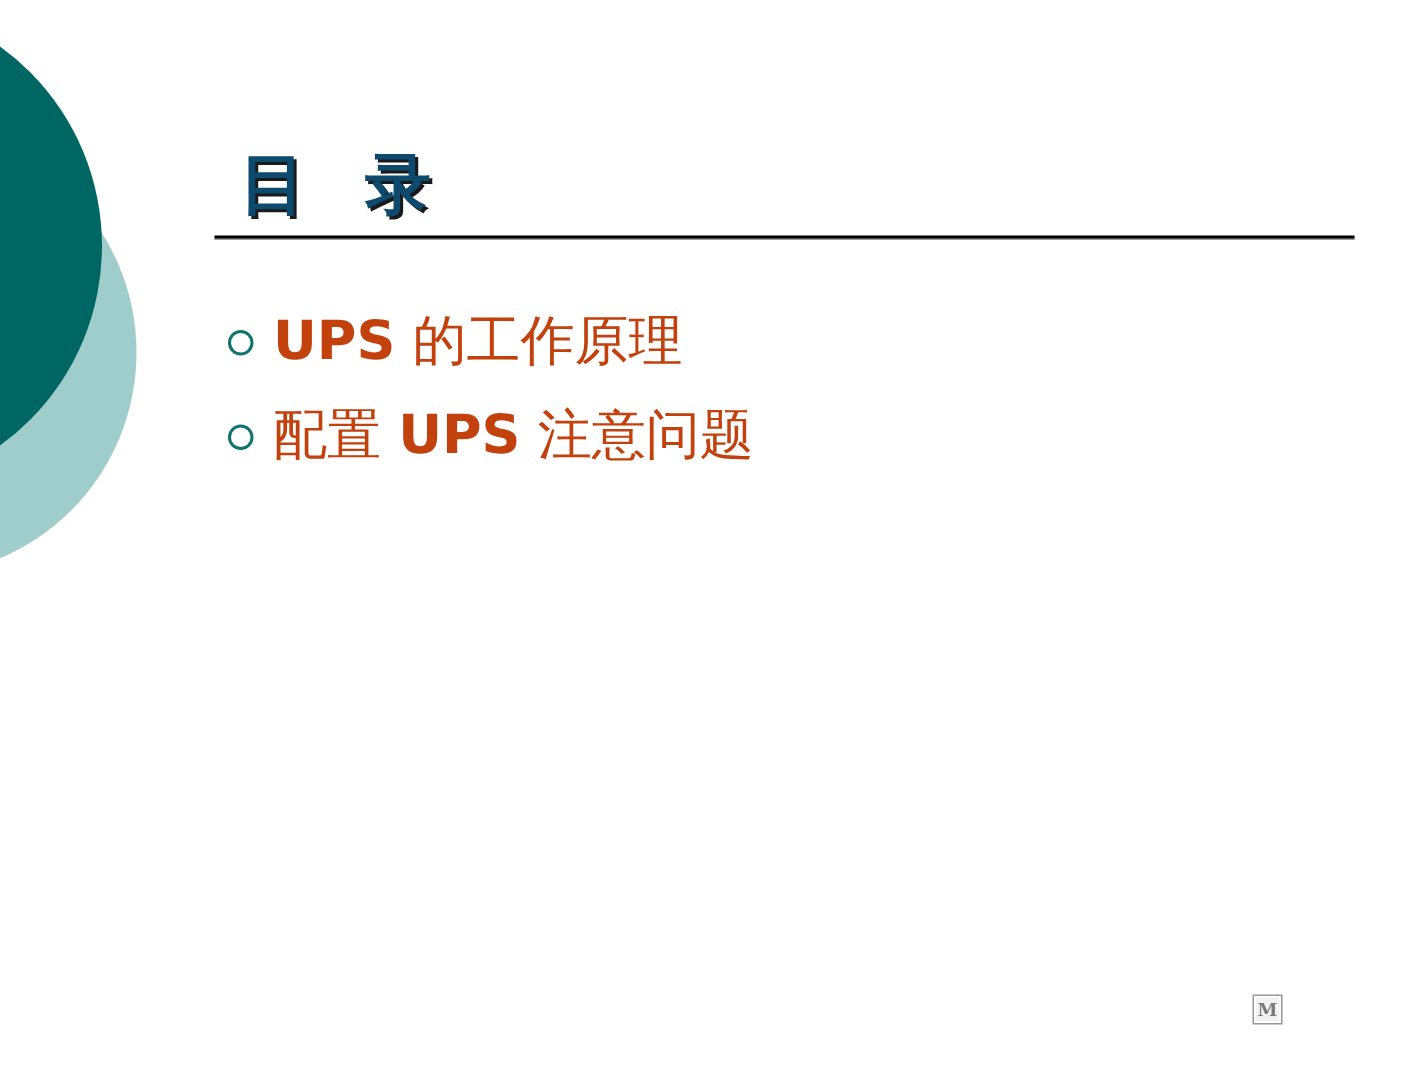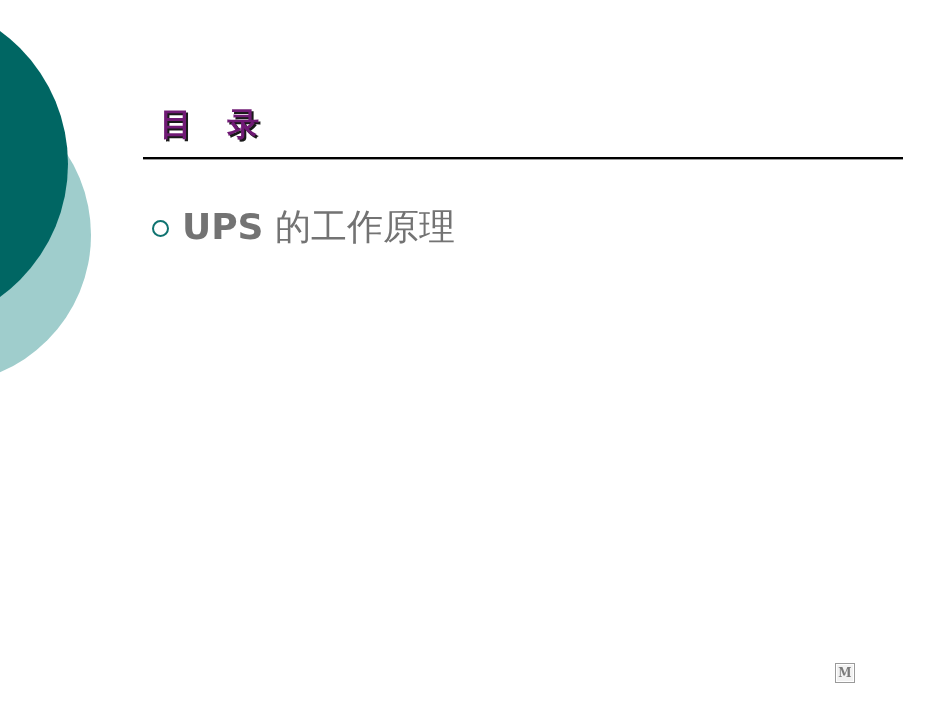--- a/index.html
+++ b/index.html
@@ -13,21 +13,21 @@
       left: -207px; top: 86px; width: 298px; height: 298px;
       background: #9fcdcc;
     }
     .circle-dark {
       left: -260px; top: 0px; width: 328px; height: 328px;
       background: #006663;
     }
     .title {
       position: absolute; left: 160px; top: 100px;
       font-family: "DejaVu Serif", "Liberation Serif", serif;
-      font-size: 32px; font-weight: bold; color: #701a75;
+      font-size: 44px; font-weight: bold; color: #0c4a6e;
       letter-spacing: 12px;
       text-shadow: 2px 2px 0 #1a1a1a;
       line-height: 48px;
     }
     .rule {
       position: absolute; left: 143px; top: 157px; width: 760px; height: 2px;
       background: #000000;
       box-shadow: 0 1px 0 #9a9a9a;
     }
     .bullets {
@@ -35,21 +35,21 @@
       list-style: none;
     }
     .bullet {
       display: flex; align-items: center; height: 63px;
     }
     .bullet-marker {
       width: 13px; height: 13px; border: 2.5px solid #0f7370; border-radius: 50%;
       margin-right: 13px; margin-top: 2px; flex: 0 0 auto;
     }
     .bullet-text {
-      font-size: 36px; color: #737373; font-weight: bold; white-space: nowrap;
+      font-size: 36px; color: #c2410c; font-weight: bold; white-space: nowrap;
       font-family: "DejaVu Sans", "Liberation Sans", sans-serif;
     }
     .bullet-text .cjk { font-weight: normal; }
     .nav-m {
       position: absolute; left: 835px; top: 663px; width: 18px; height: 18px;
       border: 1px solid #9a9a9a; background: #f2f2f2;
       box-shadow: inset 0 0 0 1px #ffffff;
       display: flex; align-items: center; justify-content: center;
       font-family: "DejaVu Serif", "Liberation Serif", serif;
       font-size: 12px; font-weight: bold; color: #7a7a7a;
@@ -62,17 +62,21 @@
 <div class="circle circle-dark"></div>
 
 <div class="title">目 录</div>
 <div class="rule"></div>
 
 <ul class="bullets">
   <li class="bullet">
     <span class="bullet-marker"></span>
     <span class="bullet-text"><span>UPS</span><span class="cjk"> 的工作原理</span></span>
   </li>
+  <li class="bullet">
+    <span class="bullet-marker"></span>
+    <span class="bullet-text"><span class="cjk">配置 </span><span>UPS</span><span class="cjk"> 注意问题</span></span>
+  </li>
 </ul>
 
 <div class="nav-m">
   <span>M</span>
 </div>
 
 </body></html>

